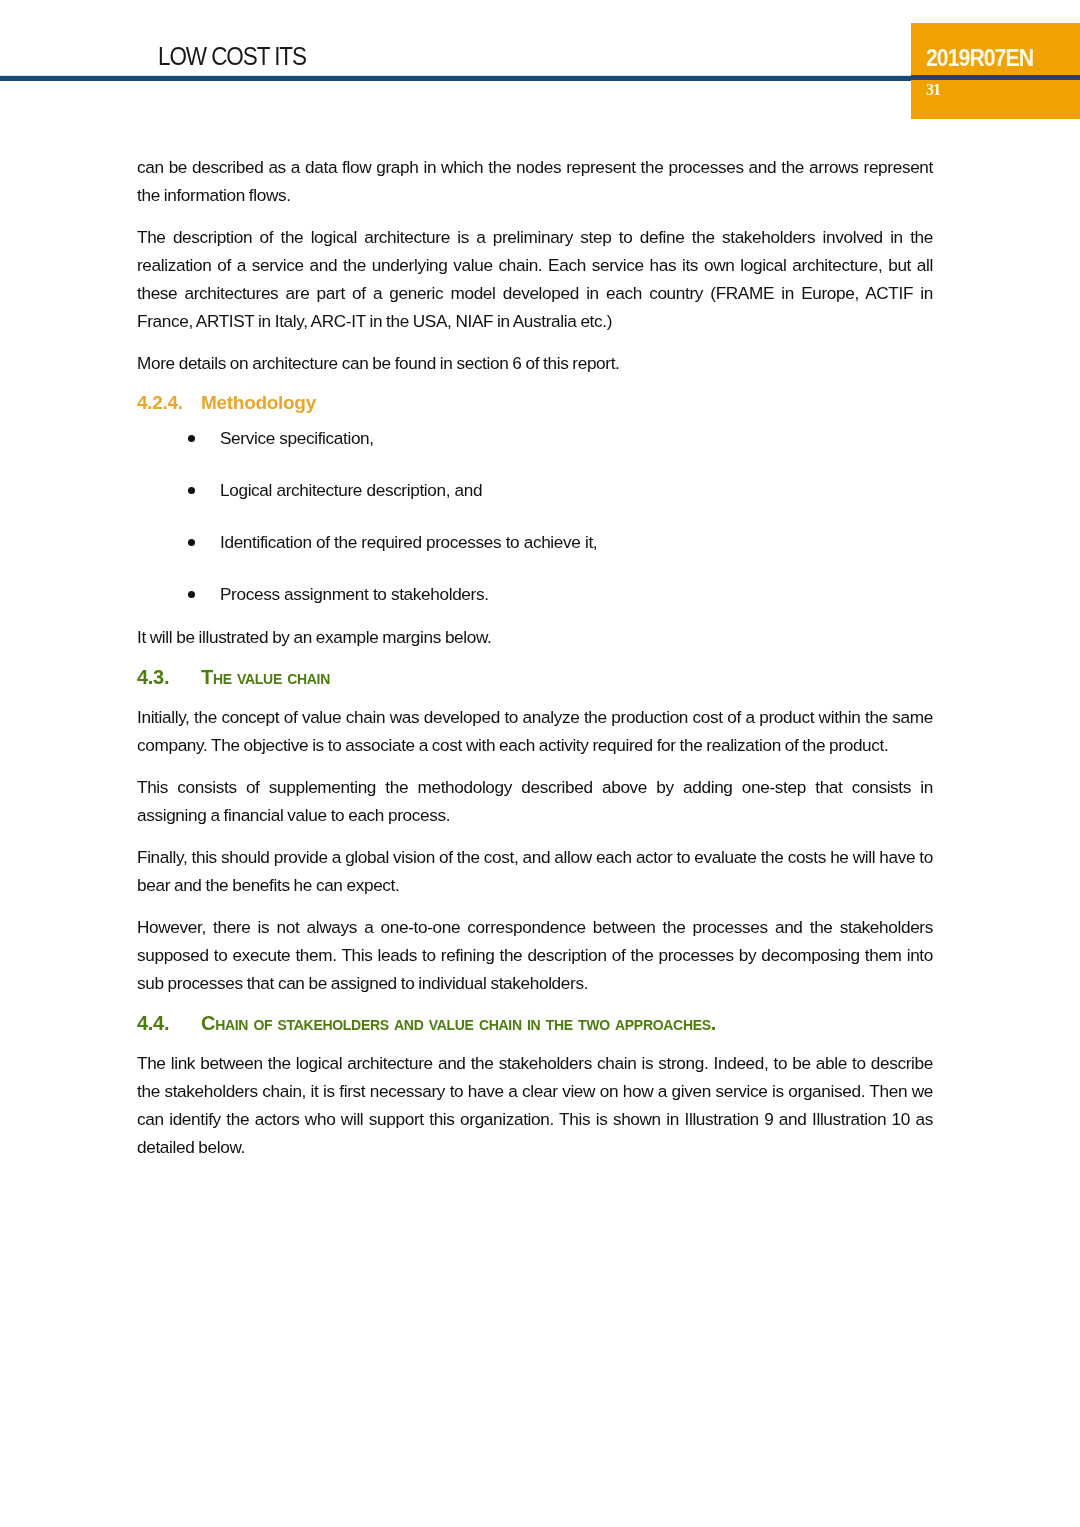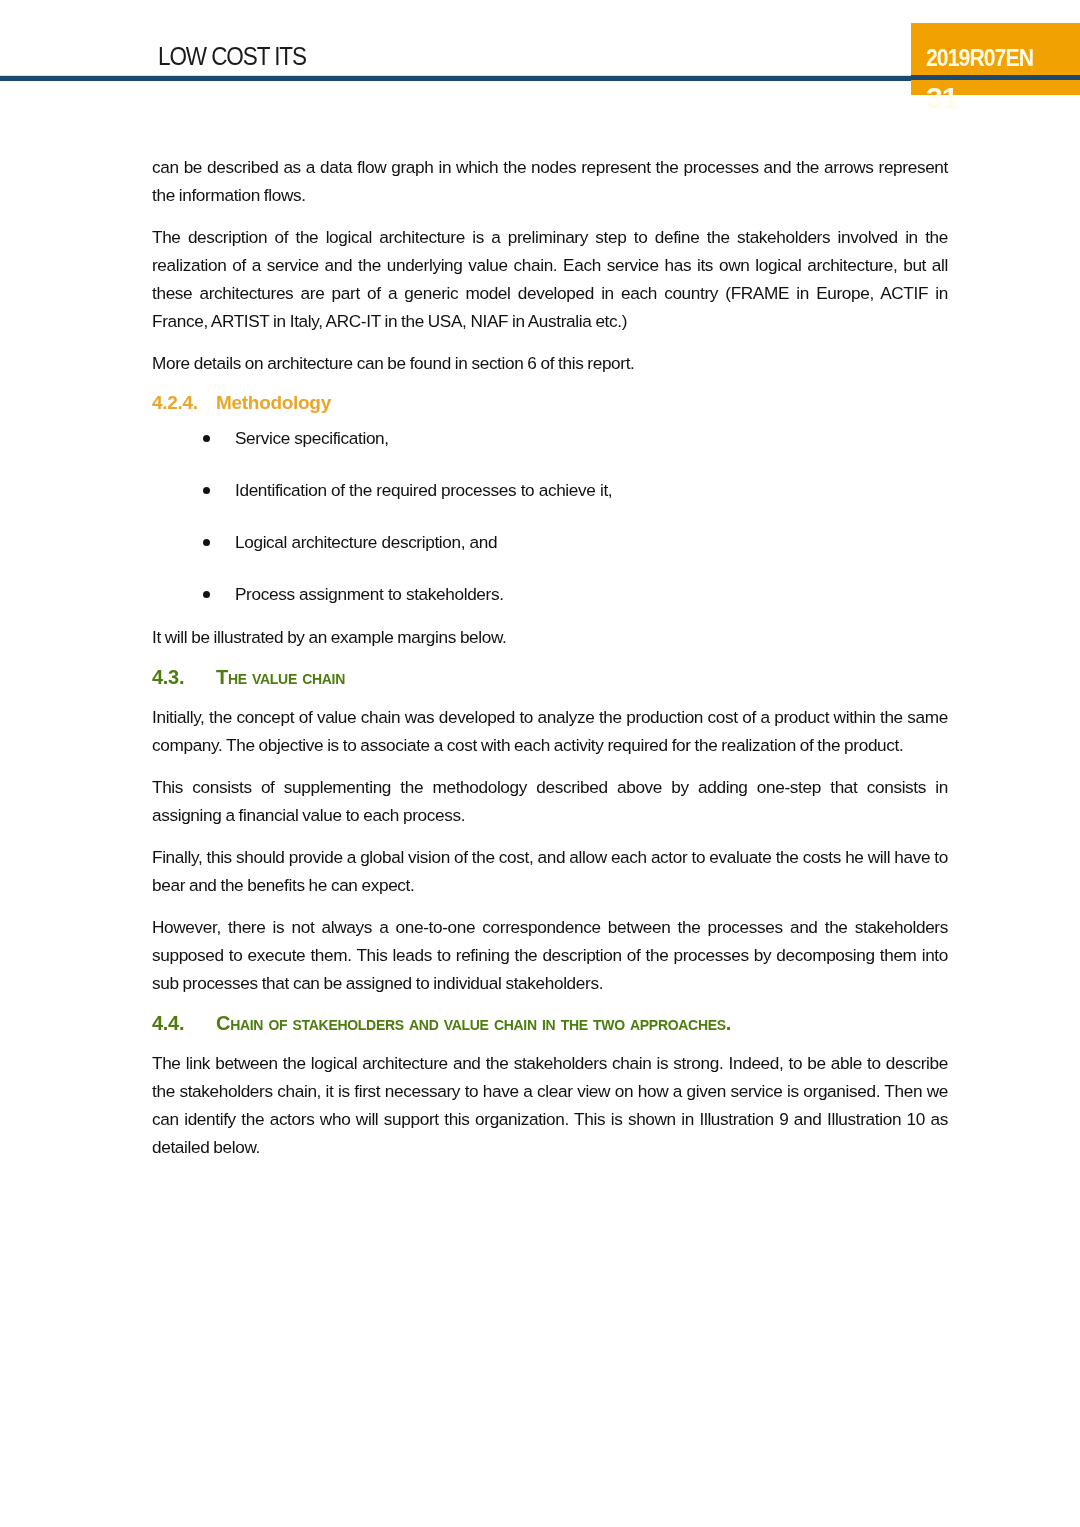--- a/index.html
+++ b/index.html
@@ -35,21 +35,21 @@
       width: 1080px;
       height: 5px;
       background: #1a4a72;
       border-top: 1px solid #cfe3f0;
     }
     .ref-box {
       position: absolute;
       left: 911px;
       top: 23px;
       width: 169px;
-      height: 72px;
+      height: 96px;
       background: #f2a103;
     }
     .ref-box .line-overlay {
       position: absolute;
       left: 0;
       top: 52px;
       width: 169px;
       height: 5px;
       background: #1a4a72;
     }
@@ -62,29 +62,29 @@
       font-size: 23px;
       color: #fffbe8;
       letter-spacing: -1px;
       transform: scaleX(0.92);
       transform-origin: left top;
     }
     .page-number {
       position: absolute;
       left: 15px;
       top: 58px;
-      font-family: Liberation Sans, sans-serif;
+      font-family: Liberation Serif, serif;
       font-weight: bold;
-      font-size: 30px;
+      font-size: 16px;
       color: #fffbe8;
       letter-spacing: -1px;
     }
     .content {
       position: absolute;
-      left: 152px;
+      left: 137px;
       top: 153px;
       width: 796px;
     }
     p.body {
       font-family: "Liberation Sans", sans-serif;
       font-size: 17.2px;
       line-height: 28px;
       margin: 0 0 14px 0;
       text-align: justify;
       color: #111111;
@@ -163,22 +163,22 @@
   <p class="body">can be described as a data flow graph in which the nodes represent the processes and the arrows represent the information flows.</p>
   <p class="body">The description of the logical architecture is a preliminary step to define the stakeholders involved in the realization of a service and the underlying value chain. Each service has its own logical architecture, but all these architectures are part of a generic model developed in each country (FRAME in Europe, ACTIF in France, ARTIST in Italy, ARC-IT in the USA, NIAF in Australia etc.)</p>
   <p class="body">More details on architecture can be found in section 6 of this report.</p>
 
   <div class="sub-heading">
     <span class="num">4.2.4.</span><span>Methodology</span>
   </div>
 
   <ul class="steps">
     <li><span class="bullet"></span><span>Service specification,</span></li>
+    <li><span class="bullet"></span><span>Logical architecture description, and</span></li>
     <li><span class="bullet"></span><span>Identification of the required processes to achieve it,</span></li>
-    <li><span class="bullet"></span><span>Logical architecture description, and</span></li>
     <li><span class="bullet"></span><span>Process assignment to stakeholders.</span></li>
   </ul>
   <p class="body">It will be illustrated by an example margins below.</p>
 
   <div class="section-heading">
     <span class="num">4.3.</span><span class="title">The value chain</span>
   </div>
 
   <p class="body">Initially, the concept of value chain was developed to analyze the production cost of a product within the same company. The objective is to associate a cost with each activity required for the realization of the product.</p>
   <p class="body">This consists of supplementing the methodology described above by adding one-step that consists in assigning a financial value to each process.</p>

